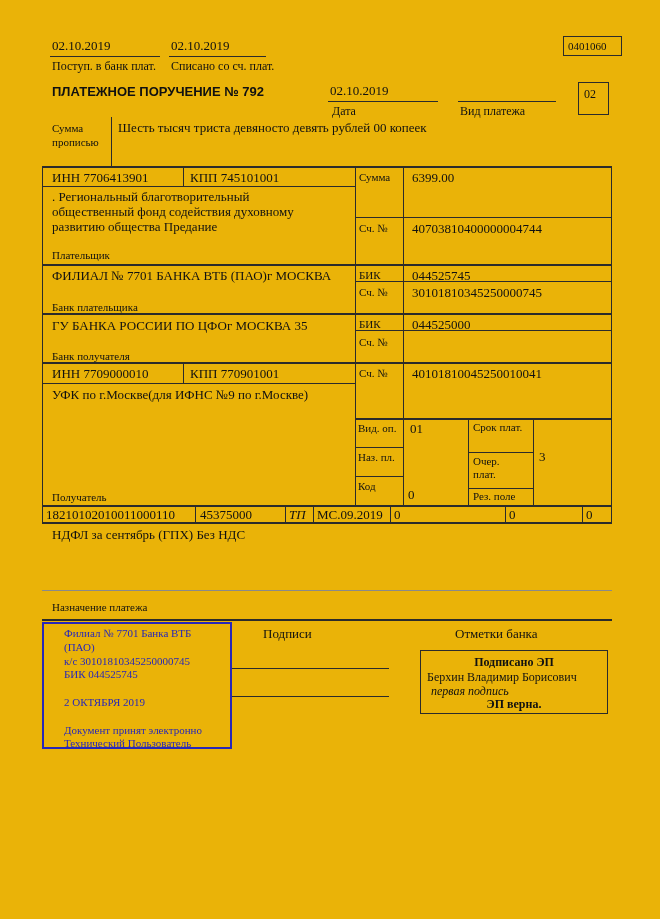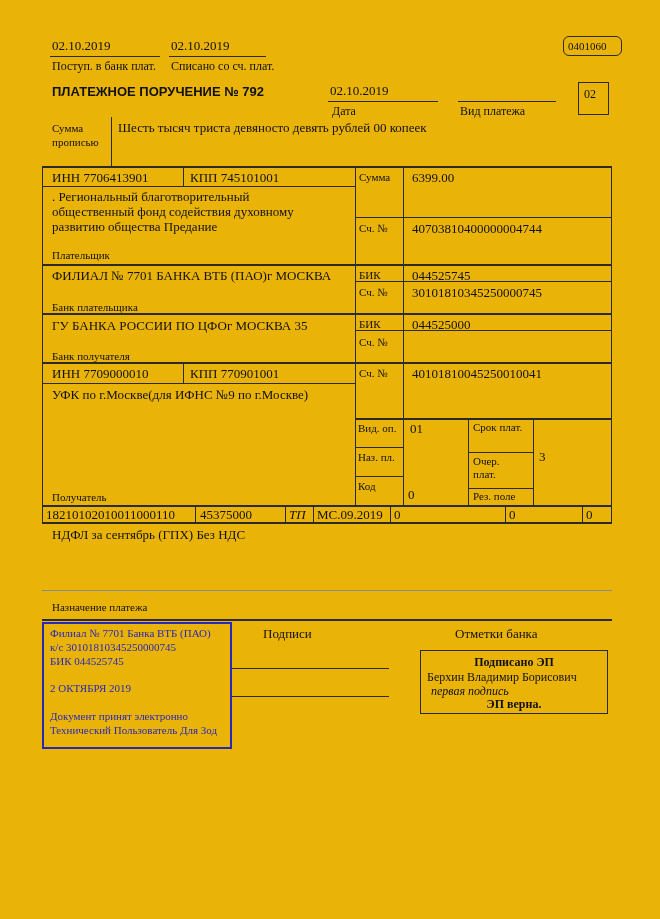--- a/index.html
+++ b/index.html
@@ -14,42 +14,42 @@
   .t13{font-size:13px;line-height:15px;}
   .t12{font-size:12px;line-height:14px;}
   .t11{font-size:11px;line-height:13px;}
   .t10{font-size:12px;line-height:12px;}
   .sans{font-family:"Liberation Sans", sans-serif;}
   .bold{font-weight:bold;}
   .box{position:absolute;border:1px solid #2b2b2b;box-sizing:border-box;}
   .stamp{
     position:absolute;left:42px;top:622px;width:190px;height:127px;
     border:2px solid #2828b8;box-sizing:border-box;color:#2828b8;
-    padding:3px 6px;font-size:11px;line-height:13.8px;overflow:hidden;
+    padding:3px 20px;font-size:11px;line-height:13.8px;overflow:hidden;
   }
   .stamp-line{min-height:13.8px;white-space:normal;}
   .marksbox{
     position:absolute;left:420px;top:650px;width:188px;height:64px;
     border:1px solid #2b2b2b;box-sizing:border-box;
   }
 </style>
 </head>
 <body>
 
 <div id="page">
 
   <div class="abs t13" style="left:52px;top:38px;">02.10.2019</div>
   <div class="ln" style="left:50px;top:56px;width:110px;height:1px;"></div>
   <div class="abs t10" style="left:52px;top:60px;">Поступ. в банк плат.</div>
 
   <div class="abs t13" style="left:171px;top:38px;">02.10.2019</div>
   <div class="ln" style="left:169px;top:56px;width:97px;height:1px;"></div>
   <div class="abs t10" style="left:171px;top:60px;">Списано со сч. плат.</div>
 
-  <div class="box" style="left:563px;top:36px;width:59px;height:20px;border-radius:6px;">
+  <div class="box" style="left:563px;top:36px;width:59px;height:20px;">
     <div class="abs t11" style="left:4px;top:3px;">0401060</div>
   </div>
 
   <div class="abs t13 sans bold" style="left:52px;top:84px;">ПЛАТЕЖНОЕ ПОРУЧЕНИЕ № 792</div>
   <div class="abs t13" style="left:330px;top:83px;">02.10.2019</div>
   <div class="ln" style="left:328px;top:101px;width:110px;height:1px;"></div>
   <div class="abs t10" style="left:332px;top:105px;">Дата</div>
   <div class="ln" style="left:458px;top:101px;width:98px;height:1px;"></div>
   <div class="abs t10" style="left:460px;top:105px;">Вид платежа</div>
   <div class="box" style="left:578px;top:82px;width:31px;height:33px;">

